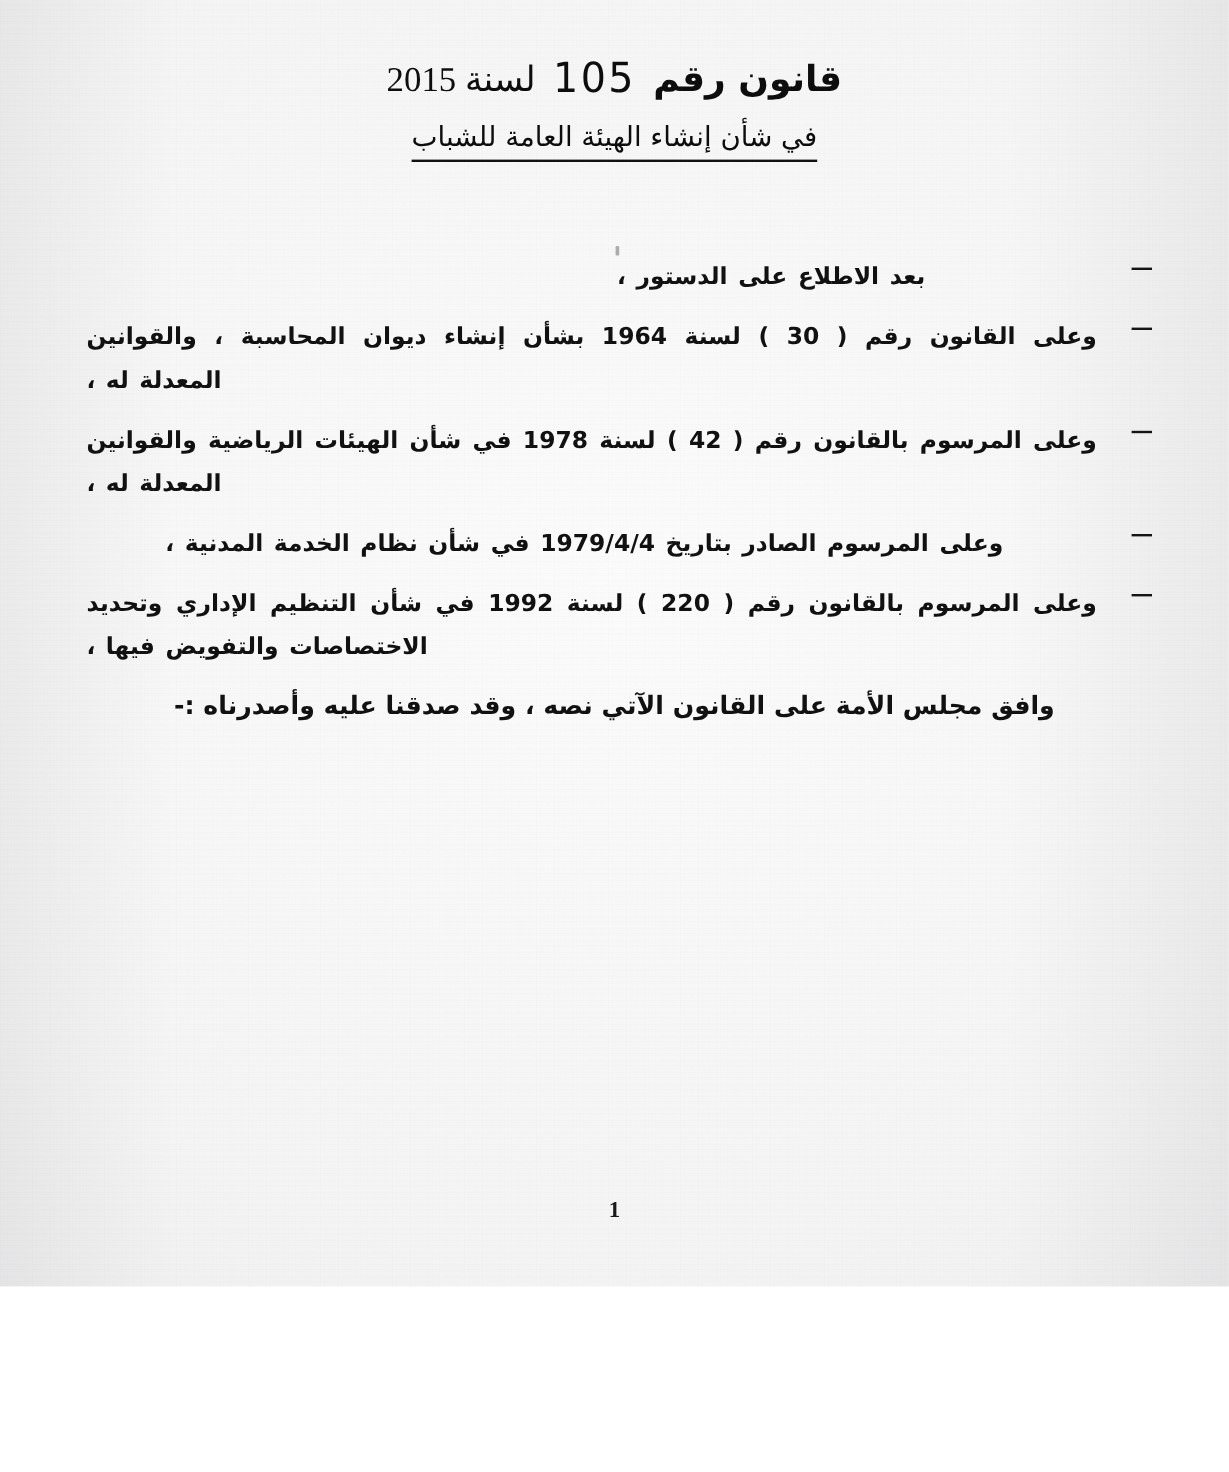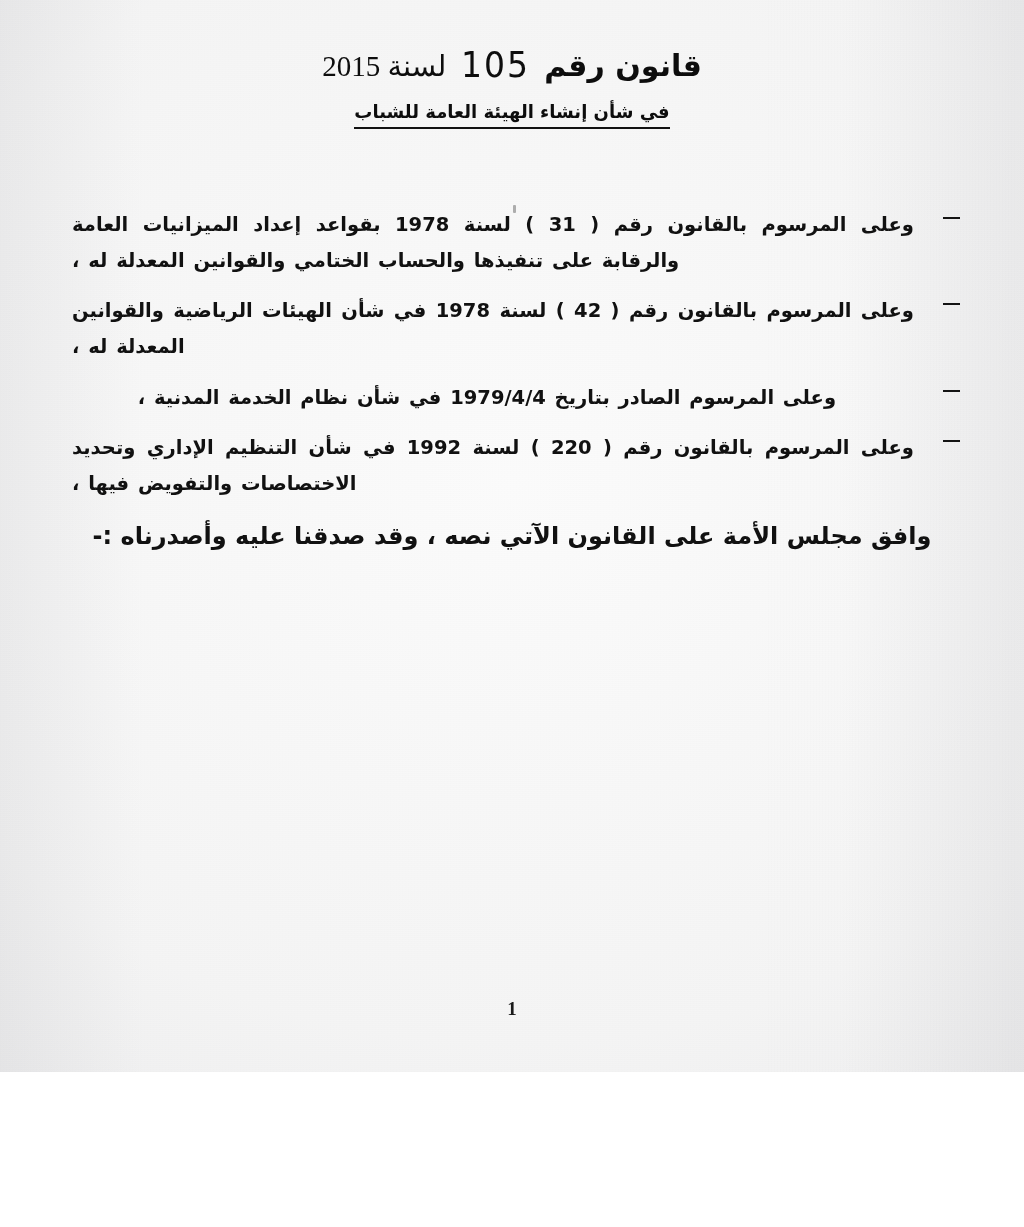--- a/index.html
+++ b/index.html
@@ -77,22 +77,22 @@
   }
   .doc-title .year {
     font-family: "Liberation Serif", "DejaVu Serif", serif;
     font-weight: normal;
     font-size: 29px;
     direction: ltr;
     display: inline-block;
   }
   .doc-subtitle {
     font-family: "DejaVu Sans", "Liberation Sans", sans-serif;
-    font-weight: bold;
-    font-size: 18px;
+    font-weight: normal;
+    font-size: 23px;
     margin: 16px 0 0 0;
     color: #0d0d0d;
     display: inline-block;
     border-bottom: 2px solid #121212;
     padding-bottom: 5px;
     text-align: center;
   }
 
   
   .artifact-dot {
@@ -155,21 +155,21 @@
   
   .closing {
     position: relative;
     z-index: 2;
     margin-top: 8px;
     text-align: center;
   }
   .closing-text {
     font-family: "DejaVu Sans", "Liberation Sans", sans-serif;
     font-weight: bold;
-    font-size: 24px;
+    font-size: 21px;
     color: #111111;
     line-height: 1.7;
   }
 
   
   .page-number {
     position: absolute;
     bottom: 52px;
     left: 0;
     right: 0;
@@ -189,26 +189,30 @@
 
   <div class="title-block">
     <h1 class="doc-title"><span>قانون رقم</span> <span class="law-number">105</span> <span class="year">لسنة 2015</span></h1>
     <div><span class="doc-subtitle">في شأن إنشاء الهيئة العامة للشباب</span></div>
   </div>
 
   <div class="artifact-dot"></div>
 
   <div class="preamble">
 
-
+    <div class="clause short indent-2">
+      <span class="dash"></span>
+      <span class="clause-text">بعد الاطلاع على الدستور ،</span>
+    </div>
 
     <div class="clause">
       <span class="dash"></span>
-      <span class="clause-text">وعلى المرسوم بالقانون رقم ( 31 ) لسنة 1978 بقواعد إعداد الميزانيات العامة والرقابة على تنفيذها والحساب الختامي والقوانين المعدلة له ،</span>
-    </div>
+      <span class="clause-text">وعلى القانون رقم ( 30 ) لسنة 1964 بشأن إنشاء ديوان المحاسبة ، والقوانين المعدلة له ،</span>
+    </div>
+
 
     <div class="clause">
       <span class="dash"></span>
       <span class="clause-text">وعلى المرسوم بالقانون رقم ( 42 ) لسنة 1978 في شأن الهيئات الرياضية والقوانين المعدلة له ،</span>
     </div>
 
 
     <div class="clause short indent-1">
       <span class="dash"></span>
       <span class="clause-text">وعلى المرسوم الصادر بتاريخ 1979/4/4 في شأن نظام الخدمة المدنية ،</span>

